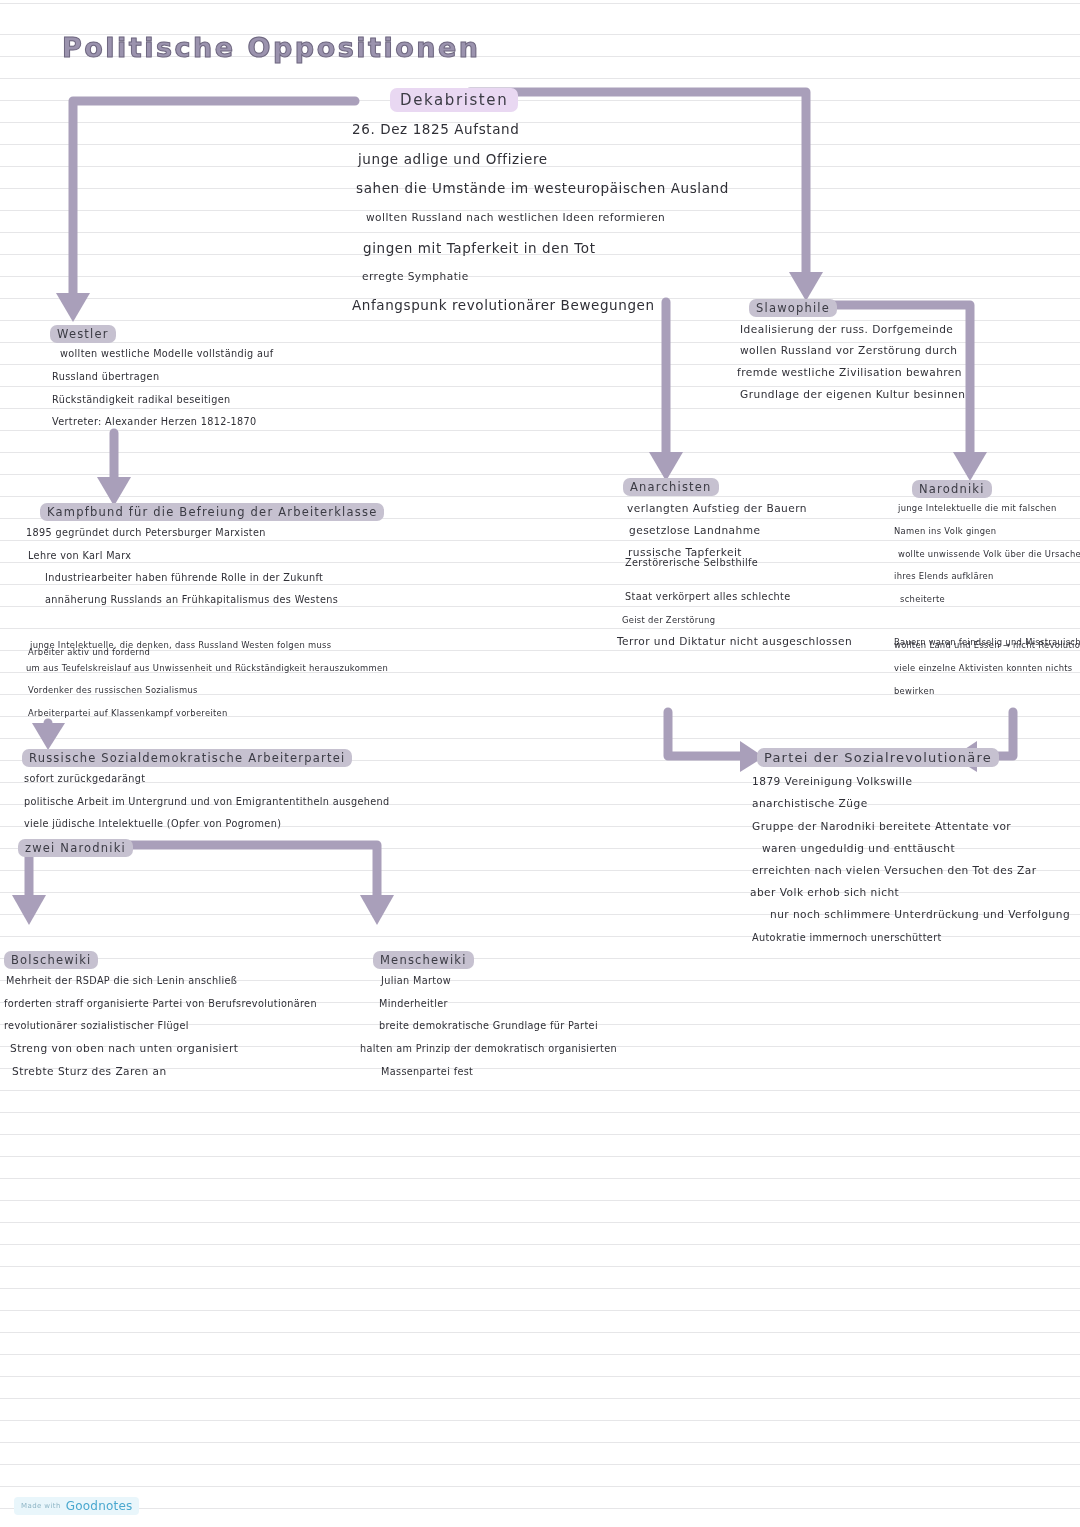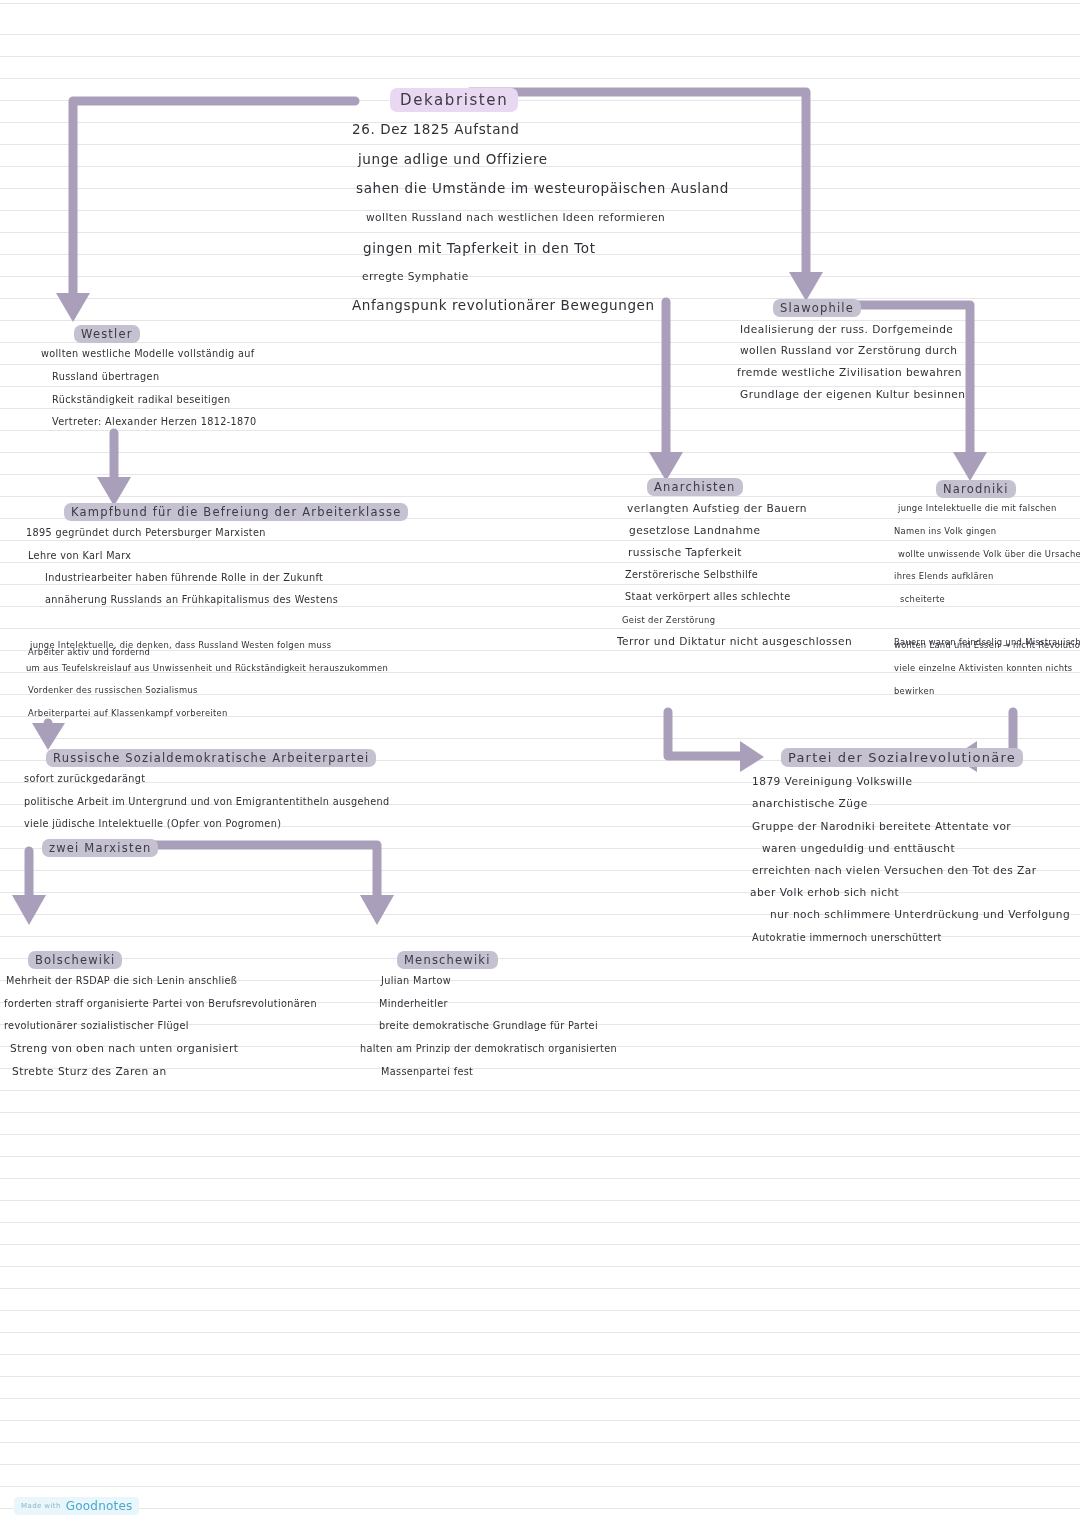--- a/index.html
+++ b/index.html
@@ -41,21 +41,21 @@
     position:absolute;
     font-family:"DejaVu Sans", sans-serif;
     font-size:11.5px;
     color:#3b3b44;
     white-space:nowrap;
     padding:2px 7px 2px 7px;
     border-radius:7px;
     letter-spacing:1.2px;
   }
   .hdr.lilac{background:#e9d8f2;margin-left:32px;}
-  .hdr.grey{background:#c6c1d0;margin-left:24px;}
+  .hdr.grey{background:#c6c1d0;}
   .hdr.big{font-size:15px;letter-spacing:1.6px;padding:3px 10px;}
 
   
   .line{
     position:absolute;
     font-family:"DejaVu Sans", sans-serif;
     color:#2f2f36;
     white-space:nowrap;
   }
   .s14{font-size:13.5px;letter-spacing:.6px;}
@@ -112,53 +112,54 @@
 
   <path class="ln" d="M 29 851 L 29 900"></path>
   <polygon class="hd" points="12,895 46,895 29,925"></polygon>
 
   <path class="ln" d="M 123 845 L 377 845 L 377 900"></path>
   <polygon class="hd" points="360,895 394,895 377,925"></polygon>
 </svg>
 
 <div id="canvas">
 
+  <div class="title">Politische Oppositionen</div>
 
   <div class="hdr lilac big" style="left:358px;top:88px;">Dekabristen</div>
   <div class="line s14" style="left:352px;top:121px;">26. Dez 1825 Aufstand</div>
   <div class="line s14" style="left:358px;top:151px;">junge adlige und Offiziere</div>
   <div class="line s14" style="left:356px;top:180px;">sahen die Umstände im westeuropäischen Ausland</div>
   <div class="line s11" style="left:366px;top:211px;">wollten Russland nach westlichen Ideen reformieren</div>
   <div class="line s14" style="left:363px;top:240px;">gingen mit Tapferkeit in den Tot</div>
   <div class="line s11" style="left:362px;top:270px;">erregte Symphatie</div>
   <div class="line s14" style="left:352px;top:297px;">Anfangspunk revolutionärer Bewegungen</div>
 
   <div class="hdr grey" style="left:50px;top:325px;">Westler</div>
-  <div class="line s10" style="left:41px;top:348px;text-align:right;">wollten westliche Modelle vollständig auf</div>
+  <div class="line s10" style="left:60px;top:348px;text-align:right;">wollten westliche Modelle vollständig auf</div>
   <div class="line s10" style="left:52px;top:371px;">Russland übertragen</div>
   <div class="line s10" style="left:52px;top:394px;">Rückständigkeit radikal beseitigen</div>
   <div class="line s10" style="left:52px;top:416px;">Vertreter: Alexander Herzen 1812-1870</div>
 
   <div class="hdr grey" style="left:40px;top:503px;">Kampfbund für die Befreiung der Arbeiterklasse</div>
   <div class="line s10" style="left:26px;top:527px;">1895 gegründet durch Petersburger Marxisten</div>
   <div class="line s10" style="left:28px;top:550px;">Lehre von Karl Marx</div>
   <div class="line s10" style="left:45px;top:572px;">Industriearbeiter haben führende Rolle in der Zukunft</div>
   <div class="line s10" style="left:45px;top:594px;">annäherung Russlands an Frühkapitalismus des Westens</div>
   <div class="line s9" style="left:28px;top:647px;text-align:right;">Arbeiter aktiv und fordernd</div>
   <div class="line s9" style="left:30px;top:640px;">junge Intelektuelle, die denken, dass Russland Westen folgen muss</div>
   <div class="line s9" style="left:26px;top:663px;">um aus Teufelskreislauf aus Unwissenheit und Rückständigkeit herauszukommen</div>
   <div class="line s9" style="left:28px;top:685px;">Vordenker des russischen Sozialismus</div>
   <div class="line s9" style="left:28px;top:708px;">Arbeiterpartei auf Klassenkampf vorbereiten</div>
 
   <div class="hdr grey" style="left:22px;top:749px;">Russische Sozialdemokratische Arbeiterpartei</div>
   <div class="line s10" style="left:24px;top:773px;">sofort zurückgedarängt</div>
   <div class="line s10" style="left:24px;top:796px;">politische Arbeit im Untergrund und von Emigrantentitheln ausgehend</div>
   <div class="line s10" style="left:24px;top:818px;">viele jüdische Intelektuelle (Opfer von Pogromen)</div>
 
-  <div class="hdr grey" style="left:18px;top:839px;">zwei Marxisten</div>
+  <div class="hdr grey" style="left:18px;top:839px;">zwei Narodniki</div>
 
   <div class="hdr grey" style="left:4px;top:951px;">Bolschewiki</div>
   <div class="line s10" style="left:6px;top:975px;">Mehrheit der RSDAP die sich Lenin anschließ</div>
   <div class="line s10" style="left:4px;top:998px;">forderten straff organisierte Partei von Berufsrevolutionären</div>
   <div class="line s10" style="left:4px;top:1020px;">revolutionärer sozialistischer Flügel</div>
   <div class="line s11" style="left:10px;top:1042px;">Streng von oben nach unten organisiert</div>
   <div class="line s11" style="left:12px;top:1065px;">Strebte Sturz des Zaren an</div>
 
   <div class="hdr grey" style="left:373px;top:951px;">Menschewiki</div>
   <div class="line s10" style="left:381px;top:975px;">Julian Martow</div>
@@ -170,21 +171,21 @@
   <div class="hdr grey" style="left:749px;top:299px;">Slawophile</div>
   <div class="line s11" style="left:740px;top:323px;">Idealisierung der russ. Dorfgemeinde</div>
   <div class="line s11" style="left:740px;top:344px;">wollen Russland vor Zerstörung durch</div>
   <div class="line s11" style="left:737px;top:366px;">fremde westliche Zivilisation bewahren</div>
   <div class="line s11" style="left:740px;top:388px;">Grundlage der eigenen Kultur besinnen</div>
 
   <div class="hdr grey" style="left:623px;top:478px;">Anarchisten</div>
   <div class="line s11" style="left:627px;top:502px;">verlangten Aufstieg der Bauern</div>
   <div class="line s11" style="left:629px;top:524px;">gesetzlose Landnahme</div>
   <div class="line s11" style="left:628px;top:546px;">russische Tapferkeit</div>
-  <div class="line s10" style="left:625px;top:569px;">Zerstörerische Selbsthilfe</div>
+  <div class="line s10" style="left:625px;top:557px;">Zerstörerische Selbsthilfe</div>
   <div class="line s10" style="left:625px;top:591px;">Staat verkörpert alles schlechte</div>
   <div class="line s9" style="left:622px;top:615px;">Geist der Zerstörung</div>
   <div class="line s11" style="left:617px;top:635px;">Terror und Diktatur nicht ausgeschlossen</div>
 
   <div class="hdr grey" style="left:912px;top:480px;">Narodniki</div>
   <div class="line s9" style="left:898px;top:503px;">junge Intelektuelle die mit falschen</div>
   <div class="line s9" style="left:894px;top:526px;">Namen ins Volk gingen</div>
   <div class="line s9" style="left:898px;top:549px;">wollte unwissende Volk über die Ursachen</div>
   <div class="line s9" style="left:894px;top:571px;">ihres Elends aufklären</div>
   <div class="line s9" style="left:900px;top:594px;">scheiterte</div>

